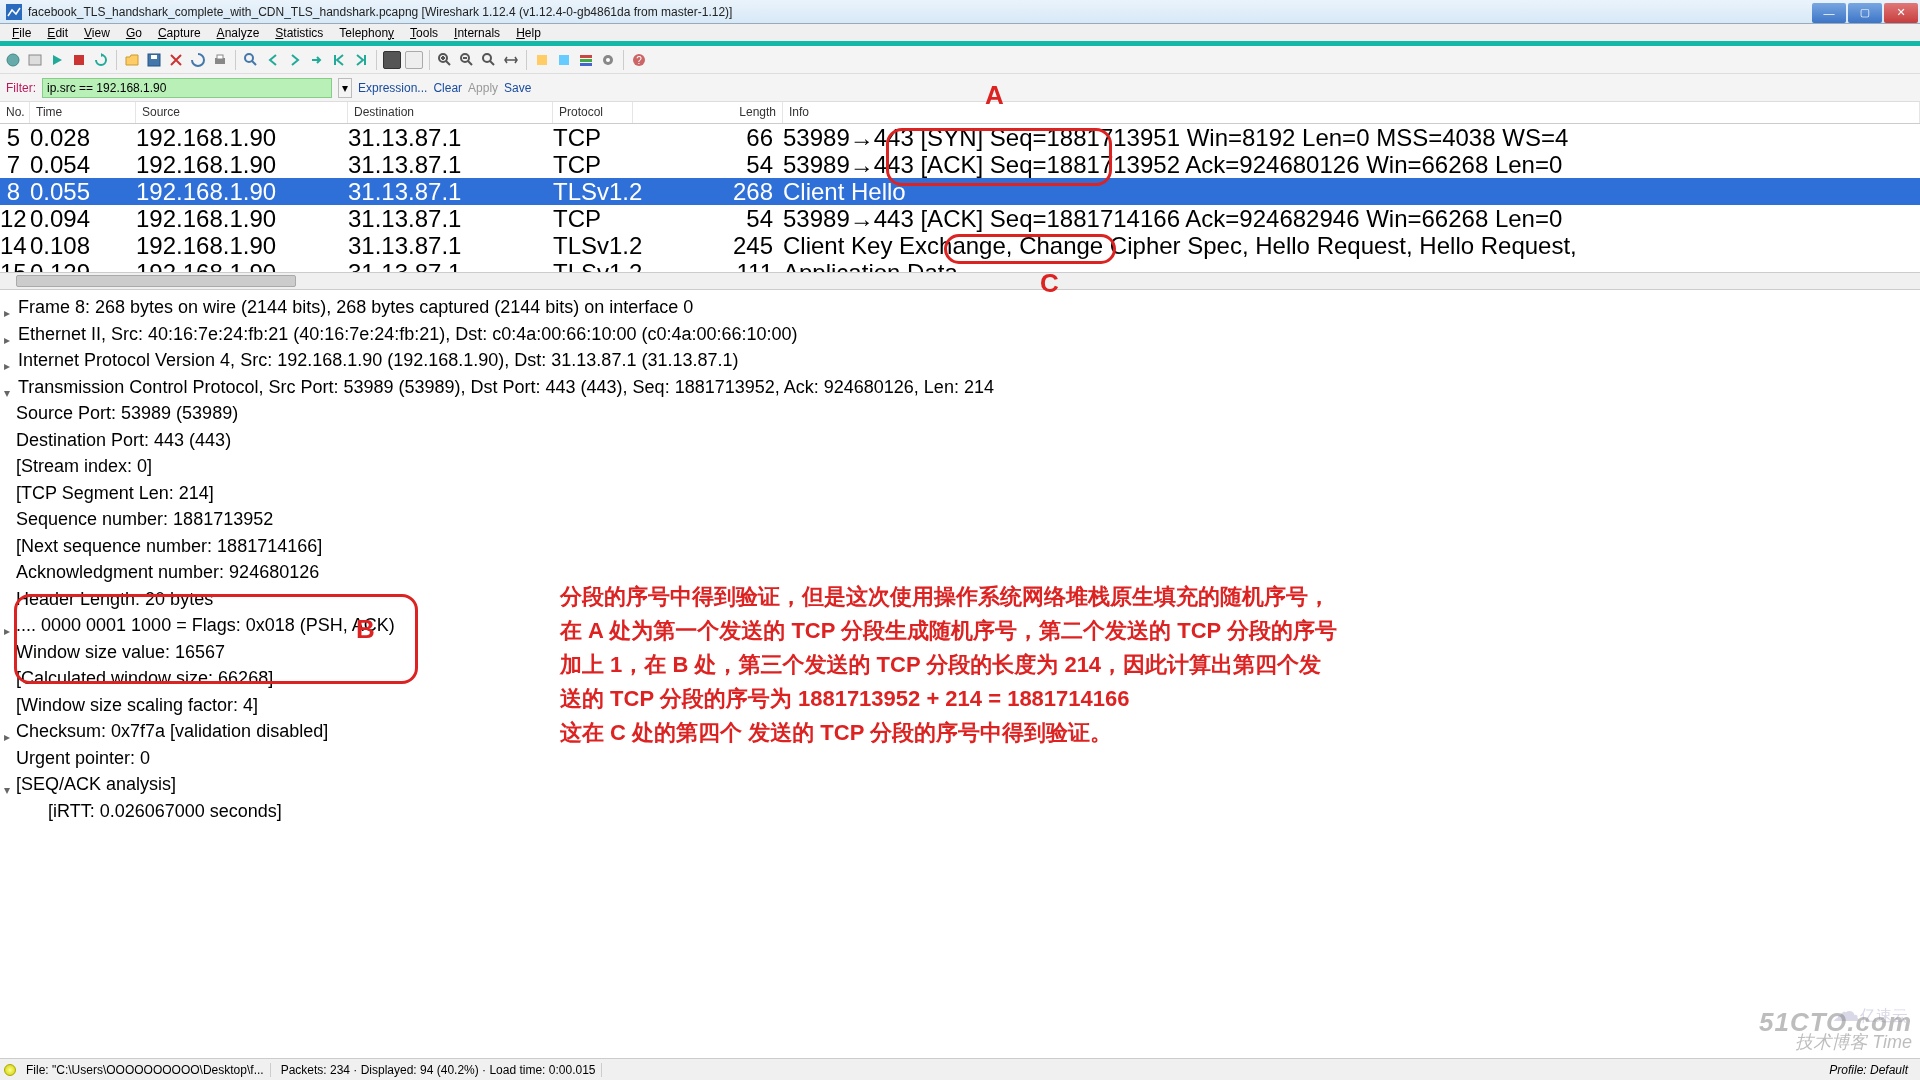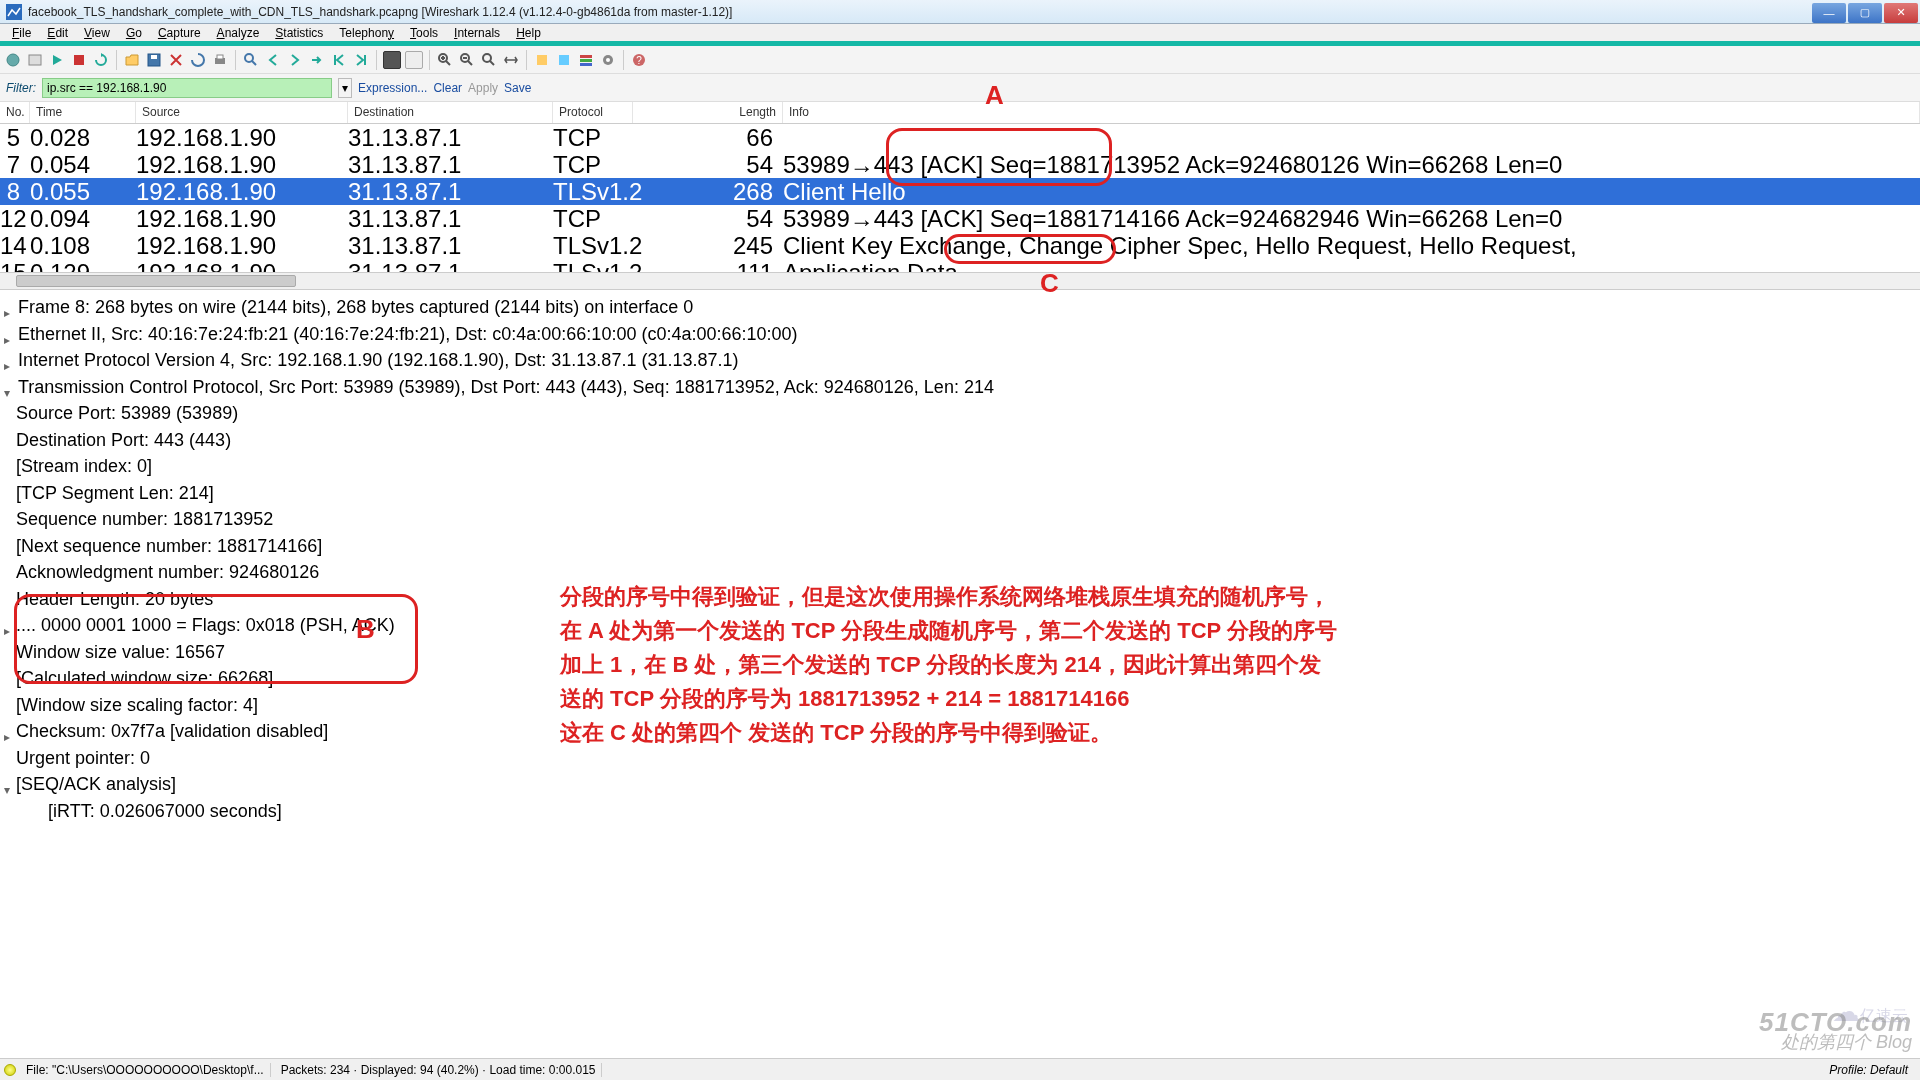--- a/index.html
+++ b/index.html
@@ -15,21 +15,21 @@
 
 .menubar { height: 22px; background: #f0f0f0; display: flex; align-items: center; padding-left: 4px; font-size: 12px; border-bottom: 5px solid #14b8a6;}
 .menubar span { padding: 2px 8px; cursor: default; }
 .menubar span u { text-decoration: underline; }
 
 .toolbar { height: 28px; background: #f4f4f4; display: flex; align-items: center; padding: 0 4px; gap: 4px; border-bottom: 1px solid #ddd; }
 .tbtn { width: 18px; height: 18px; display: inline-flex; align-items: center; justify-content: center; border-radius: 2px; }
 .sep { width: 1px; height: 20px; background: #ccc; margin: 0 2px; }
 
 .filterbar { height: 28px; background: #f4f4f4; display: flex; align-items: center; padding: 0 6px; gap: 6px; font-size: 12px; border-bottom: 1px solid #ddd;}
-.filterbar label { color: #0c4a6e; font-style: italic; }
+.filterbar label { color: #be185d; }
 .filterinput { flex: 0 0 290px; height: 20px; background: #b8f0b8; border: 1px solid #8c8; padding: 0 4px; display: flex; align-items: center; }
 .filterdd { width: 14px; height: 20px; border: 1px solid #bbb; display: flex; align-items: center; justify-content: center; }
 .filterlink { color: #1a4da0; cursor: pointer; }
 .filterlink.dim { color: #999; }
 
 .headers { height: 22px; background: #fff; border-bottom: 1px solid #ccc; display: flex; font-size: 12px; color: #333; }
 .headers div { padding: 3px 6px; border-right: 1px solid #e5e5e5; }
 .col-no { width: 30px; } .col-time{width:106px;} .col-src{width:212px;} .col-dst{width:205px;} .col-proto{width:80px;} .col-len{width:150px;text-align:right;} .col-info{flex:1;}
 
 .packetlist { height: 148px; overflow: hidden; font-size: 24px; background: #fff; position: relative; }
@@ -265,20 +265,21 @@
 </div>
 
 <div class="packetlist" id="plist">
     <div class="prow">
       <span class="c-no">5</span>
       <span class="c-time">0.028</span>
       <span class="c-src">192.168.1.90</span>
       <span class="c-dst">31.13.87.1</span>
       <span class="c-proto">TCP</span>
       <span class="c-len">66</span>
+      <span class="c-info">53989→443 [SYN] Seq=1881713951 Win=8192 Len=0 MSS=4038 WS=4</span>
     </div>
     <div class="prow">
       <span class="c-no">7</span>
       <span class="c-time">0.054</span>
       <span class="c-src">192.168.1.90</span>
       <span class="c-dst">31.13.87.1</span>
       <span class="c-proto">TCP</span>
       <span class="c-len">54</span>
       <span class="c-info">53989→443 [ACK] Seq=1881713952 Ack=924680126 Win=66268 Len=0</span>
     </div>
@@ -360,21 +361,21 @@
     <div>分段的序号中得到验证，但是这次使用操作系统网络堆栈原生填充的随机序号，</div>
     <div>在 A 处为第一个发送的 TCP 分段生成随机序号，第二个发送的 TCP 分段的序号</div>
     <div>加上 1，在 B 处，第三个发送的 TCP 分段的长度为 214，因此计算出第四个发</div>
     <div>送的 TCP 分段的序号为 1881713952 + 214 = 1881714166</div>
     <div>这在 C 处的第四个 发送的 TCP 分段的序号中得到验证。</div>
   </div>
 
 <div class="cloud">☁<span style="font-size:16px">亿速云</span></div>
 <div class="watermark">
   <div class="big">51CTO.com</div>
-  <div>处的第四个    Blog</div>
+  <div>技术博客    Time</div>
 </div>
 
 <div class="statusbar">
   <span class="status-led"></span>
   <span class="cell">File: "C:\Users\OOOOOOOOOO\Desktop\f...</span>
   <span class="cell">Packets: 234 · Displayed: 94 (40.2%) · Load time: 0:00.015</span>
   <span class="prof">Profile: Default</span>
 </div>
 
 </body></html>

